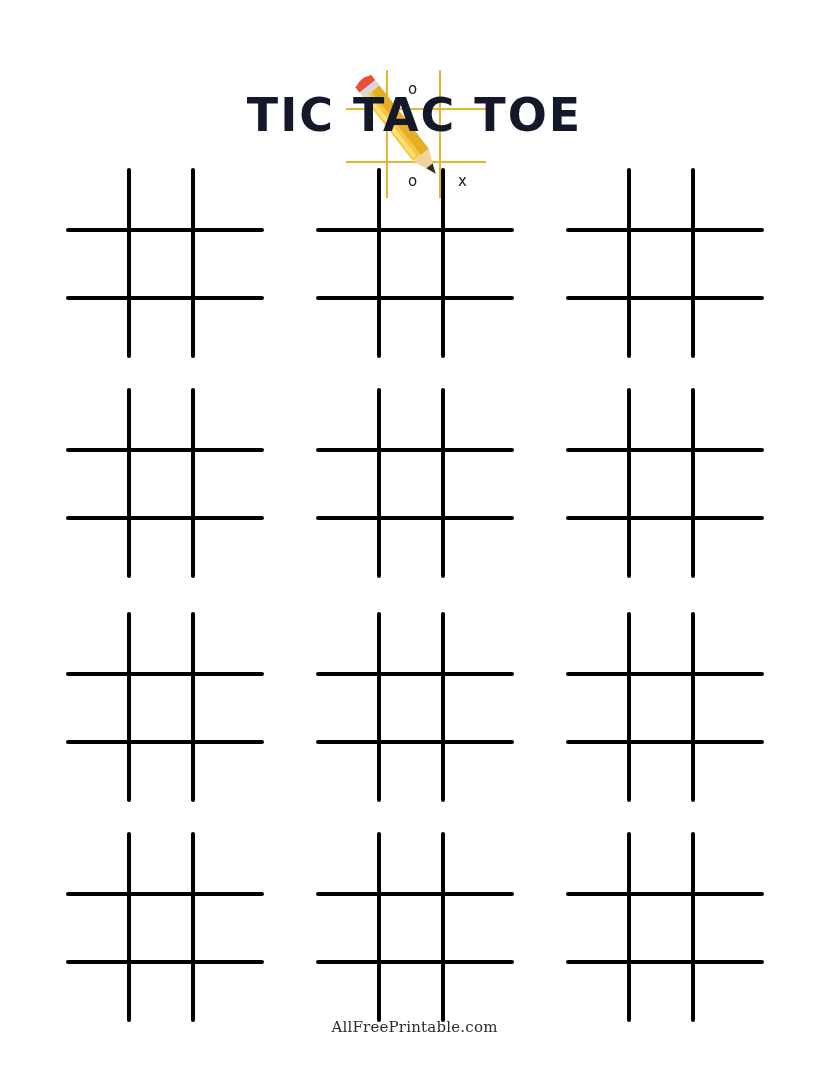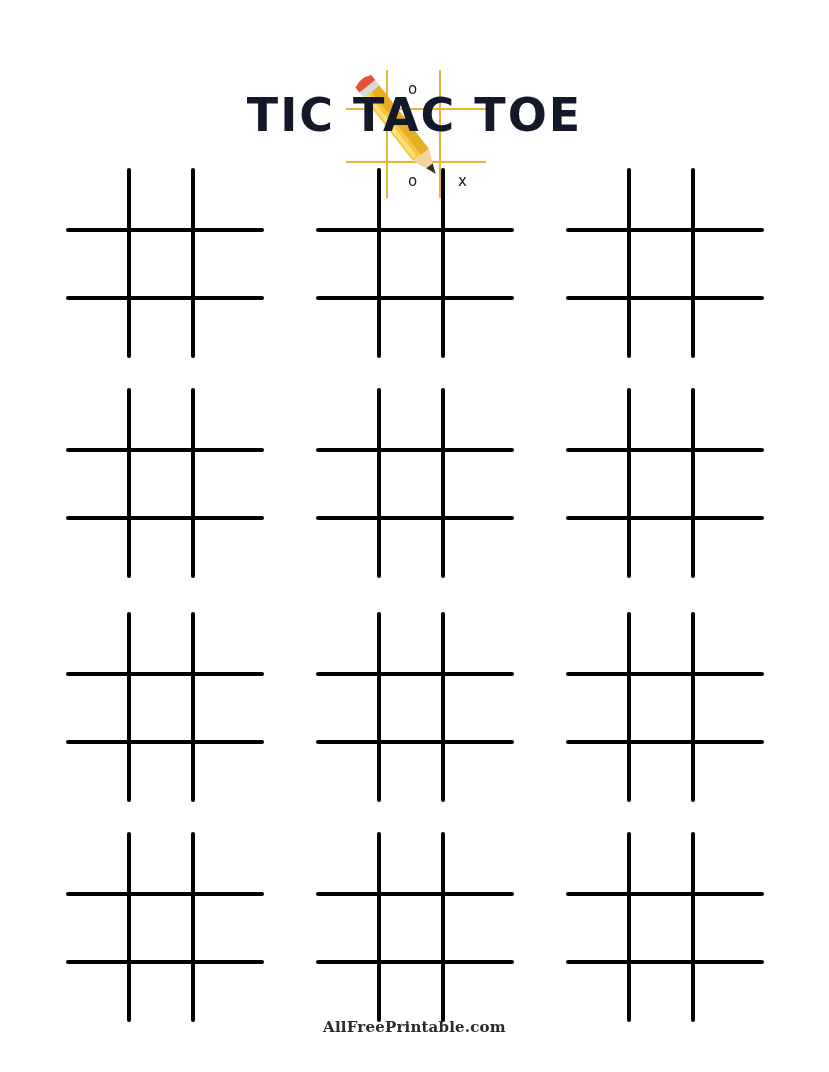--- a/index.html
+++ b/index.html
@@ -138,21 +138,20 @@
   .r2 { top: 452px; }
   .r3 { top: 672px; }
 
   
   .footer {
     position: absolute;
     left: 0;
     bottom: 36px;
     width: 829px;
     text-align: center;
-    font-weight: bold;
   }
   .footer-text {
     font-family: "DejaVu Serif", serif;
     font-size: 15px;
     color: #2b2b2b;
     letter-spacing: 0.2px;
   }
 </style>
 </head>
 <body>

